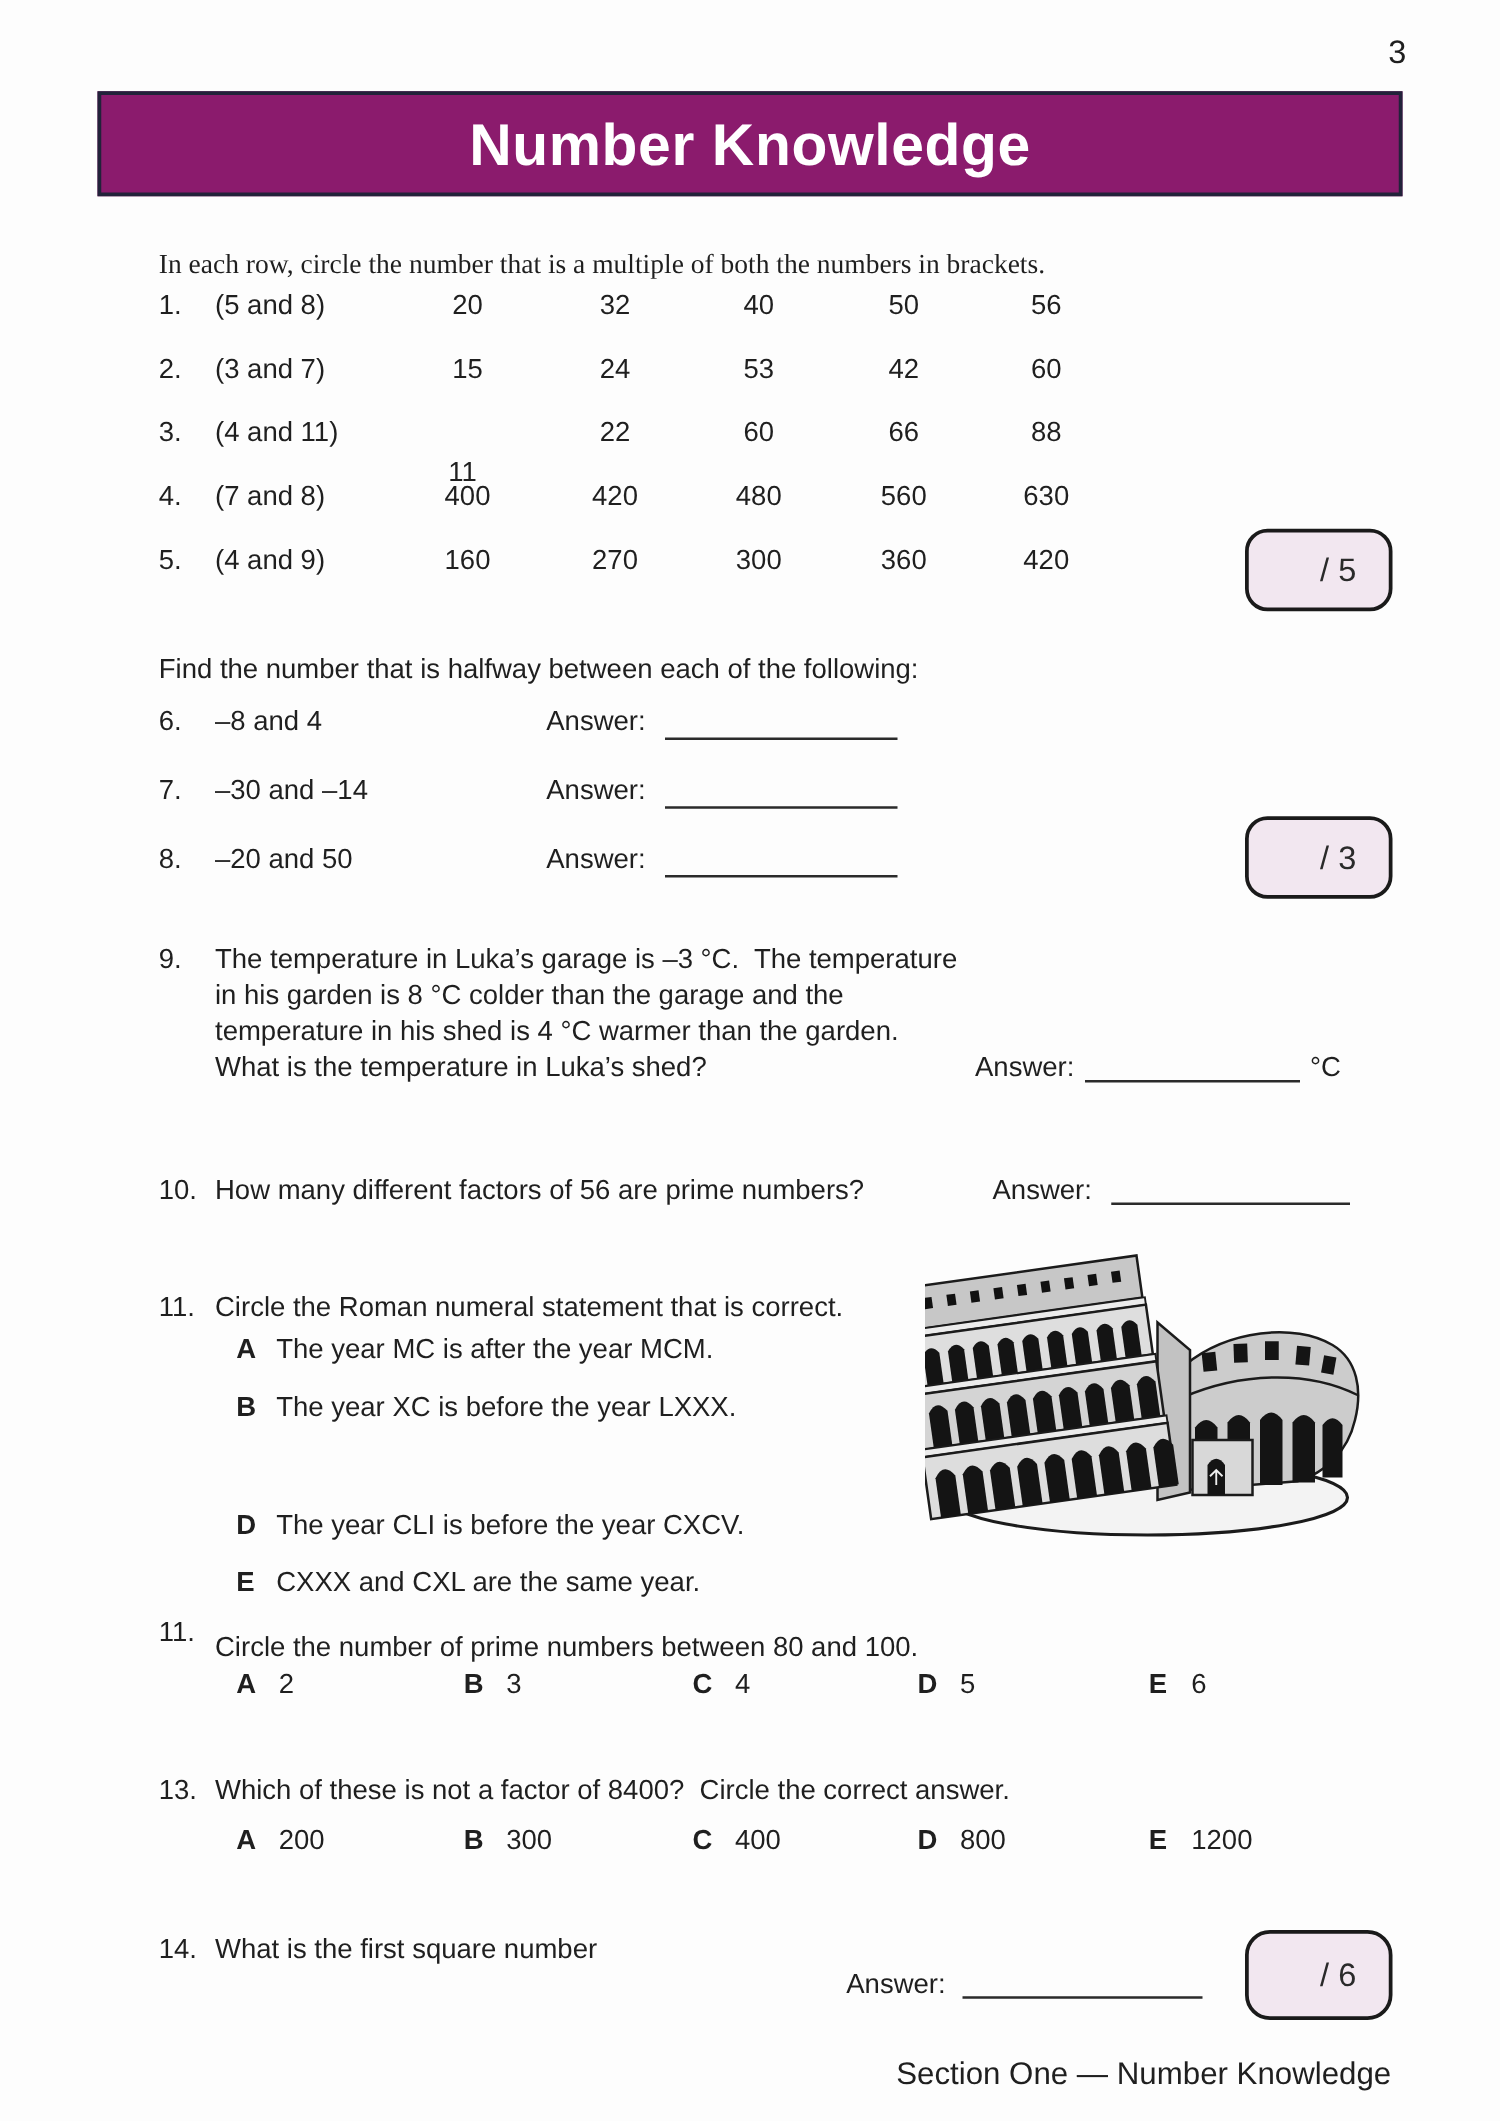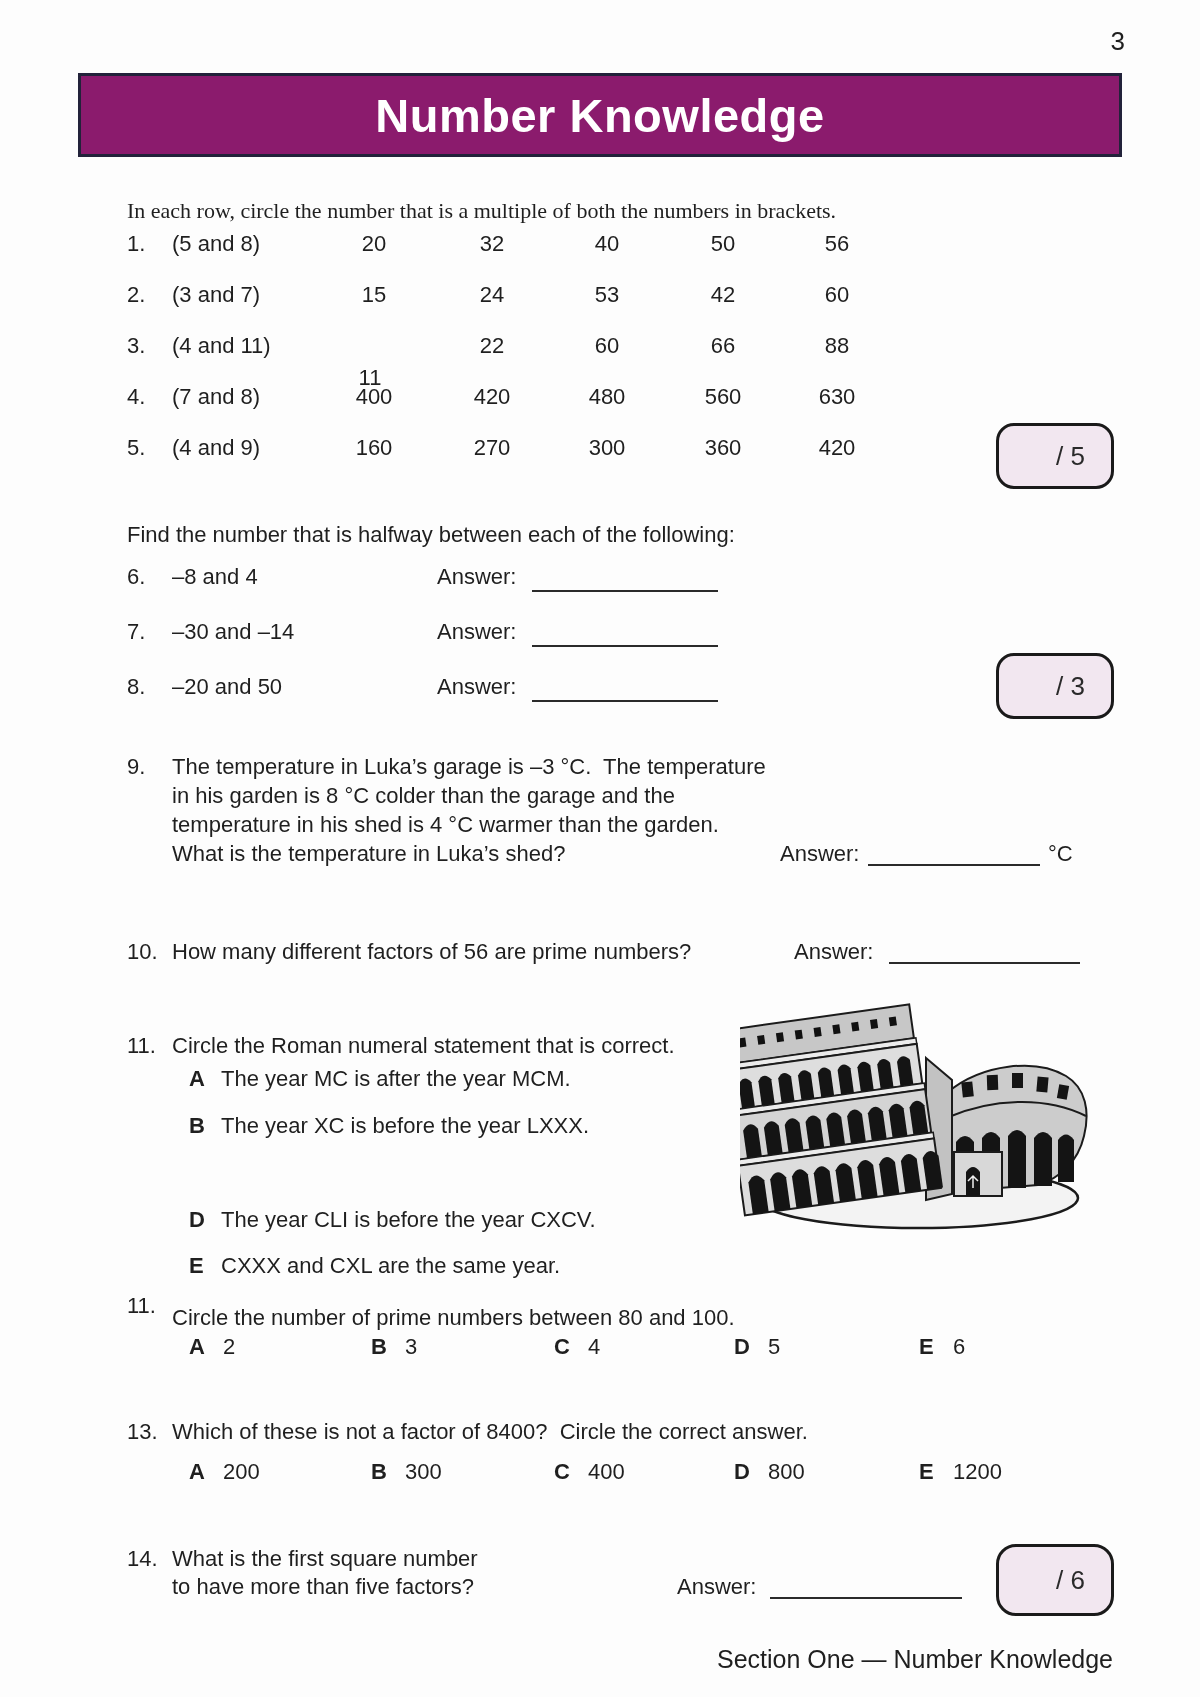--- a/index.html
+++ b/index.html
@@ -208,21 +208,20 @@
   <div class="abs t" style="left:127px;top:1418px;">13.</div>
   <div class="abs t" style="left:172px;top:1418px;">Which of these is not a factor of 8400?  Circle the correct answer.</div>
   <div class="abs t" style="left:189px;top:1458px;"><span class="ltr2">A</span><span>200</span></div>
   <div class="abs t" style="left:371px;top:1458px;"><span class="ltr2">B</span><span>300</span></div>
   <div class="abs t" style="left:554px;top:1458px;"><span class="ltr2">C</span><span>400</span></div>
   <div class="abs t" style="left:734px;top:1458px;"><span class="ltr2">D</span><span>800</span></div>
   <div class="abs t" style="left:919px;top:1458px;"><span class="ltr2">E</span><span>1200</span></div>
 
   <div class="abs t" style="left:127px;top:1545px;">14.</div>
   <div class="abs t" style="left:172px;top:1545px;">What is the first square number</div>
-  <div class="abs t" style="left:172px;top:1573px;">to have more than five factors?</div>
   <div class="abs t" style="left:677px;top:1573px;">Answer:</div>
   <div class="abs ansline" style="left:770px;top:1597px;width:192px;"></div>
   <div class="abs scorebox" style="left:996px;top:1544px;height:72px;border-radius:20px;">
     <span>/ 6</span>
   </div>
 
   <div class="abs" style="top:1645px;right:87px;font-size:25px;">Section One — Number Knowledge</div>
 
 </div>
 

